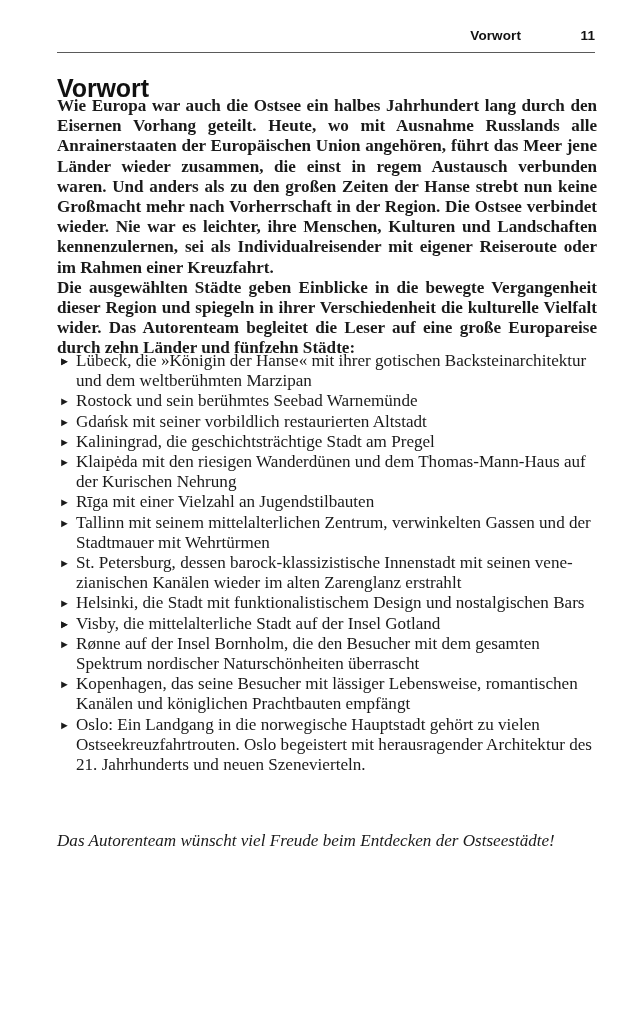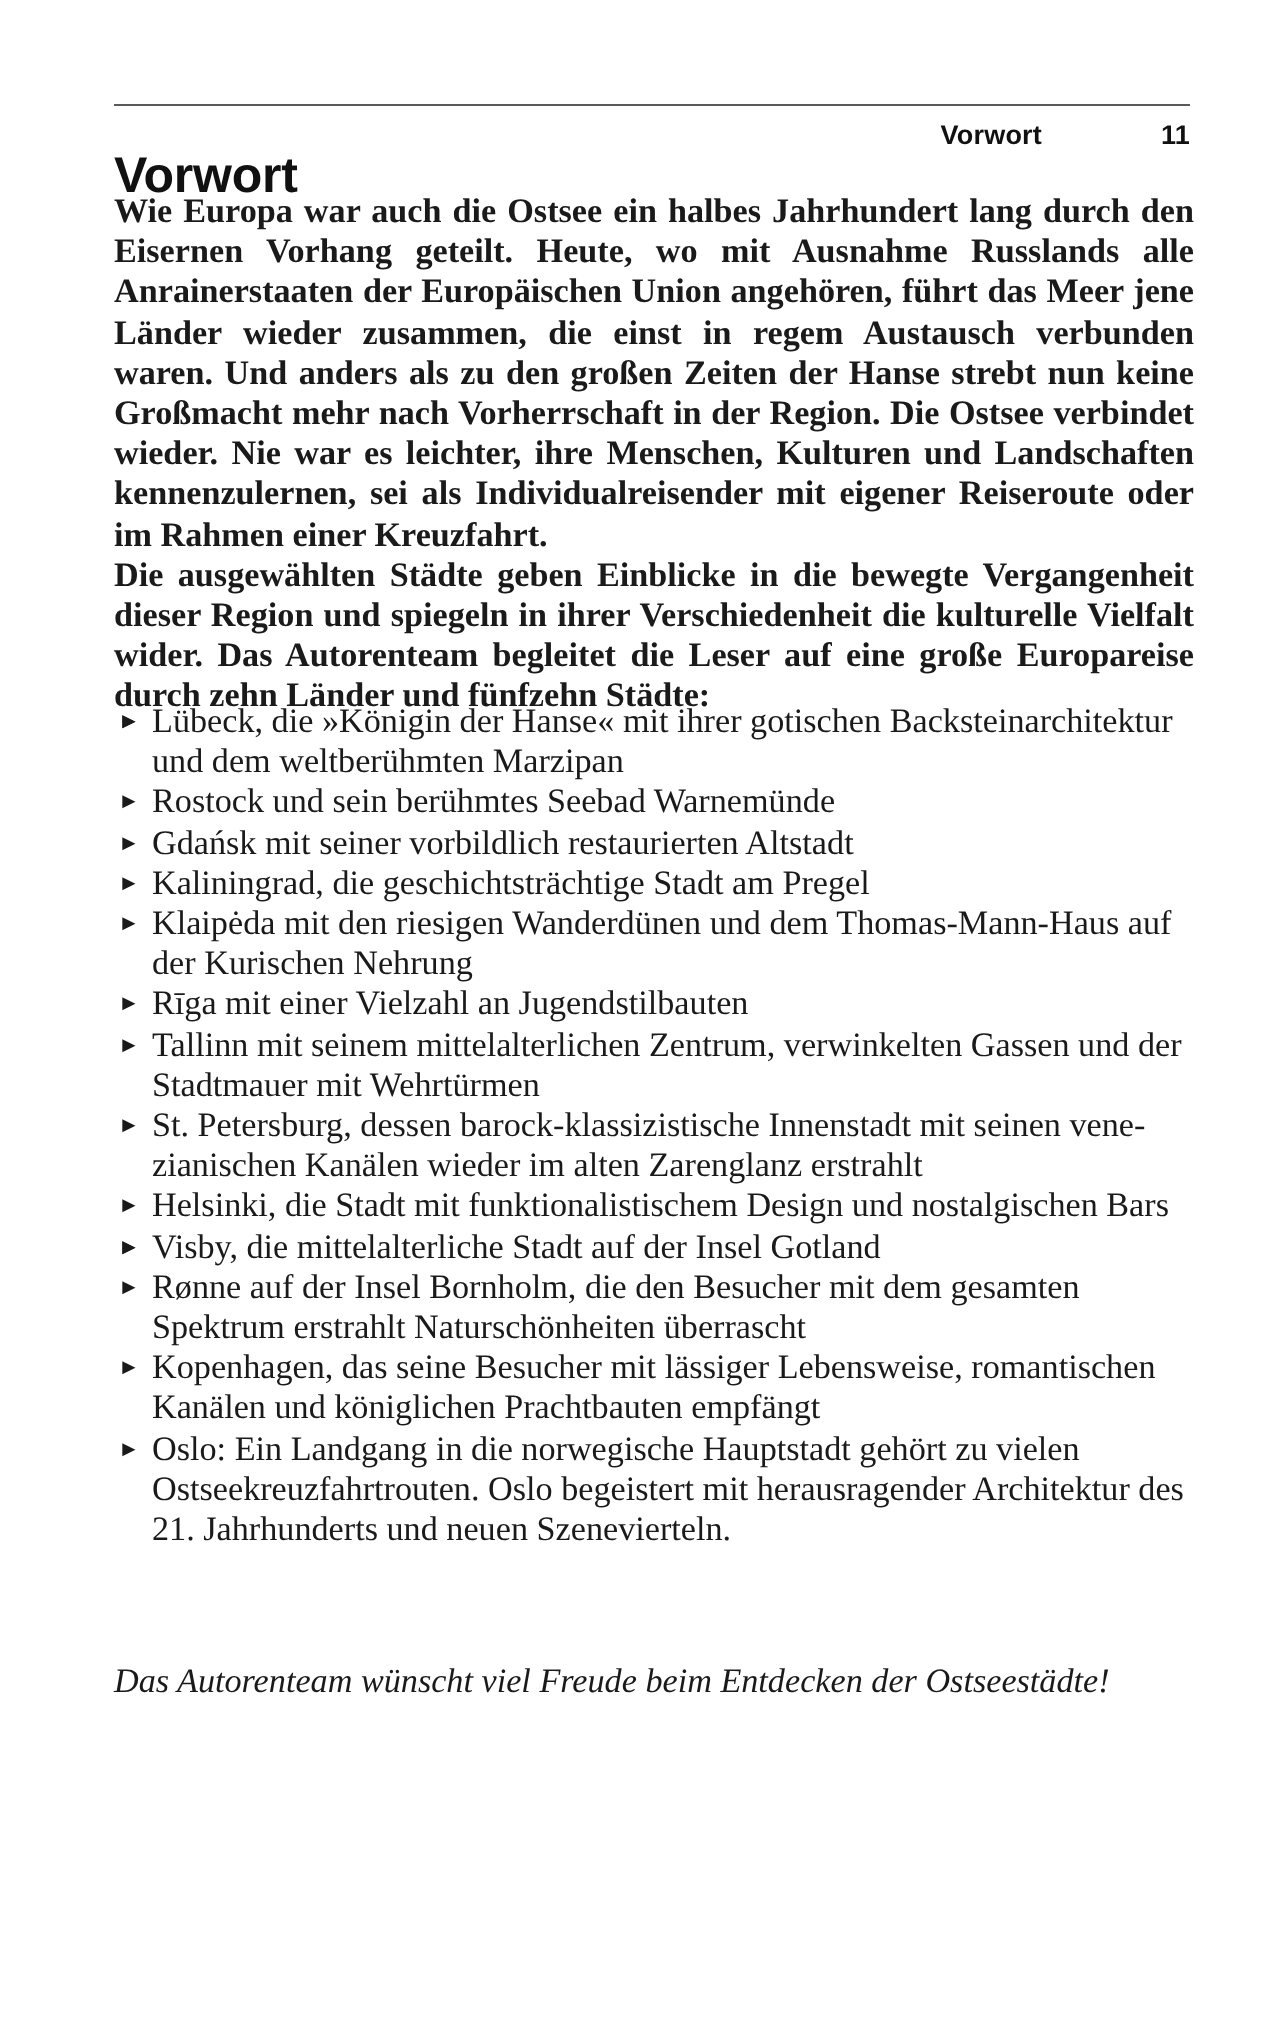--- a/index.html
+++ b/index.html
@@ -39,21 +39,20 @@
     font-size: 13.5px;
     color: #111111;
     letter-spacing: 0.1px;
   }
   .running-head-title {
     margin-right: 52px;
   }
   .running-head-folio {
     min-width: 22px;
     text-align: right;
-    margin-top: 32px;
   }
 
   .head-rule {
     position: absolute;
     left: 57px;
     top: 52px;
     width: 538px;
     height: 1px;
     background: #5a5a5a;
   }
@@ -156,20 +155,20 @@
       <li><span class="bullet-marker">►</span><span>Rostock und sein berühmtes Seebad Warnemünde</span></li>
       <li><span class="bullet-marker">►</span><span>Gdańsk mit seiner vorbildlich restaurierten Altstadt</span></li>
       <li><span class="bullet-marker">►</span><span>Kaliningrad, die geschichtsträchtige Stadt am Pregel</span></li>
       <li><span class="bullet-marker">►</span><span>Klaipėda mit den riesigen Wanderdünen und dem Thomas-Mann-Haus auf der Kurischen Nehrung</span></li>
       <li><span class="bullet-marker">►</span><span>Rīga mit einer Vielzahl an Jugendstilbauten</span></li>
       <li><span class="bullet-marker">►</span><span>Tallinn mit seinem mittelalterlichen Zentrum, verwinkelten Gassen und der Stadtmauer mit Wehrtürmen</span></li>
       <li><span class="bullet-marker">►</span><span>St. Petersburg, dessen barock-klassizistische Innenstadt mit seinen vene­zianischen Kanälen wieder im alten Zarenglanz erstrahlt</span></li>
       <li><span class="bullet-marker">►</span><span>Helsinki, die Stadt mit funktionalistischem Design und nostalgischen Bars</span></li>
       <li><span class="bullet-marker">►</span></li>
       <li><span class="bullet-marker">►</span><span>Visby, die mittelalterliche Stadt auf der Insel Gotland</span></li>
-      <li><span class="bullet-marker">►</span><span>Rønne auf der Insel Bornholm, die den Besucher mit dem gesamten Spektrum erstrahlt Naturschönheiten überrascht</span></li>
+      <li><span class="bullet-marker">►</span><span>Rønne auf der Insel Bornholm, die den Besucher mit dem gesamten Spektrum nordischer Naturschönheiten überrascht</span></li>
       <li><span class="bullet-marker">►</span><span>Kopenhagen, das seine Besucher mit lässiger Lebensweise, romantischen Kanälen und königlichen Prachtbauten empfängt</span></li>
       <li><span class="bullet-marker">►</span><span>Oslo: Ein Landgang in die norwegische Hauptstadt gehört zu vielen Ostseekreuzfahrtrouten. Oslo begeistert mit herausragender Architektur des 21. Jahrhunderts und neuen Szenevierteln.</span></li>
     </ul>
 
   <p class="closing-line">Das Autorenteam wünscht viel Freude beim Entdecken der Ostseestädte!</p>
 
 </div>
 
 </body></html>

